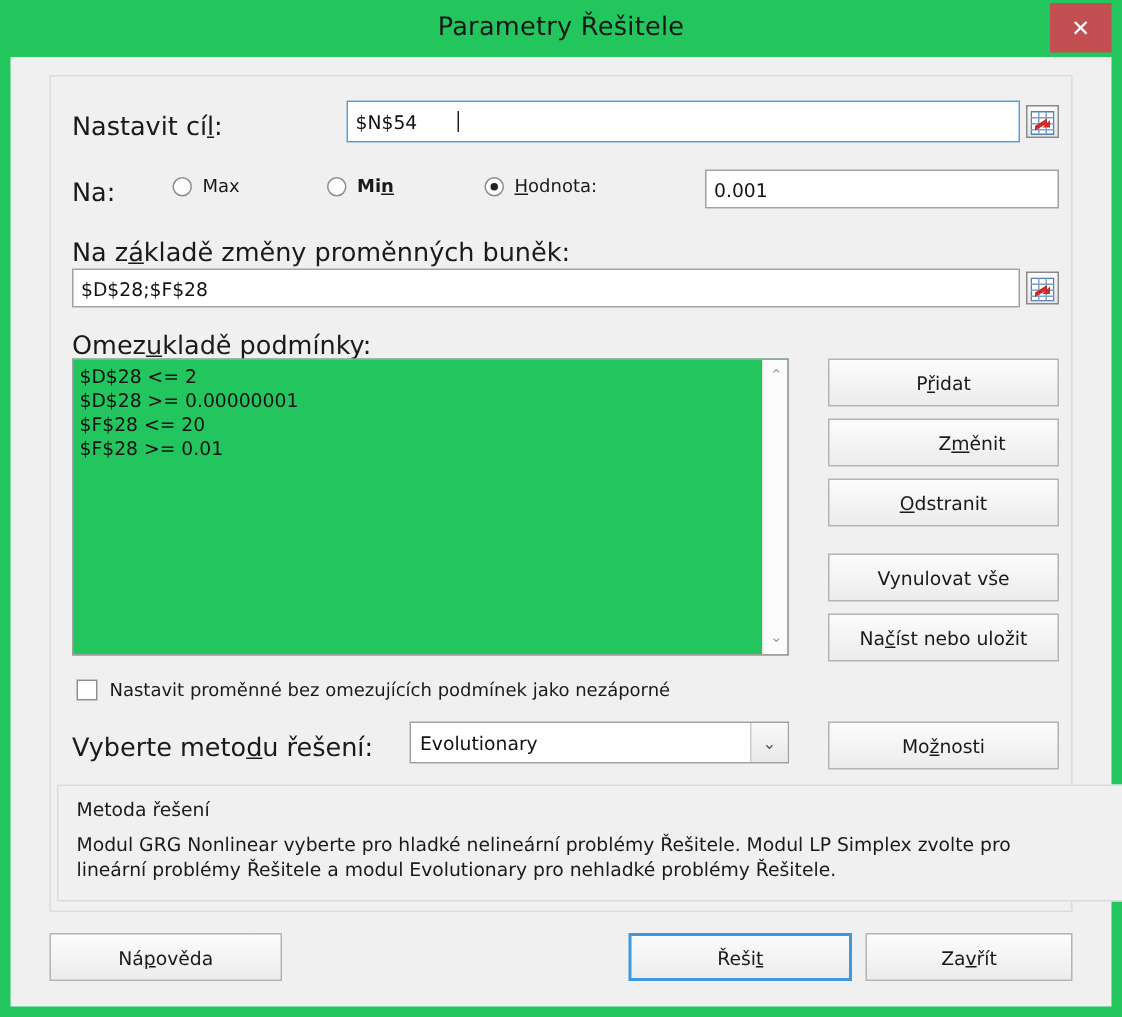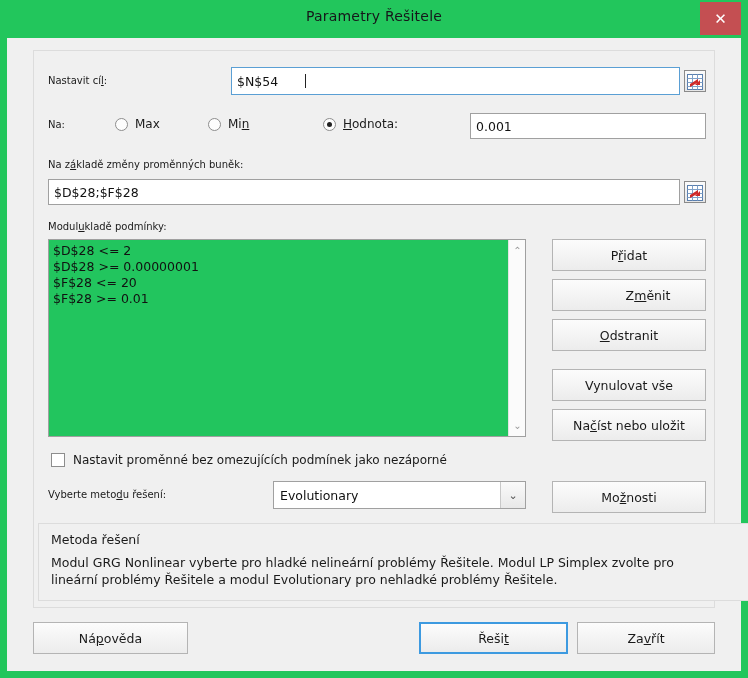--- a/index.html
+++ b/index.html
@@ -29,21 +29,21 @@
     position: absolute;
     left: 0; top: 0;
     width: 748px;
     height: 38px;
   }
   .title-text {
     position: absolute;
     left: 0; top: 8px;
     width: 748px;
     text-align: center;
-    font-size: 14px;
+    font-size: 17px;
     color: #16161a;
     letter-spacing: .2px;
   }
   .close-btn {
     position: absolute;
     left: 700px; top: 2px;
     width: 41px; height: 33px;
     background: #c44f52;
     border: none;
     color: #ffffff;
@@ -68,21 +68,21 @@
     left: 26px; top: 12px;
     width: 682px; height: 558px;
     border: 1px solid #dcdcdc;
     background: #f0f0f0;
     box-sizing: border-box;
   }
 
   
   .label {
     position: absolute;
-    font-size: 10px;
+    font-size: 17px;
     color: #1a1a1a;
     white-space: nowrap;
   }
   u { text-decoration: underline; }
 
   .textbox {
     position: absolute;
     background: #ffffff;
     border: 1px solid #a0a0a0;
     box-sizing: border-box;
@@ -293,21 +293,21 @@
         </svg>
       </button>
 
       <div class="label" style="left:14px; top:68px;">Na:</div>
 
       <div class="radio-wrap" style="left:81px; top:66px;">
         <span class="radio"></span>
         <span><span>Max</span><u></u><span></span></span>
       </div>
 
-      <div class="radio-wrap" style="left:174px; top:66px;">
+      <div class="radio-wrap" style="left:184px; top:66px;font-weight:bold;">
         <span class="radio"></span>
         <span><span>Mi</span><u>n</u><span></span></span>
       </div>
 
       <div class="radio-wrap" style="left:289px; top:66px;">
         <span class="radio checked"></span>
         <span><span></span><u>H</u><span>odnota:</span></span>
       </div>
 
       <div class="textbox" style="left:436px; top:62px; width:236px; height:26px;align-items:center;">
@@ -323,21 +323,21 @@
           <rect x="0.5" y="0.5" width="15" height="15" fill="#ffffff" stroke="#5a7fae"></rect>
           <line x1="0.5" y1="4.5" x2="15.5" y2="4.5" stroke="#7fa0c8"></line>
           <line x1="0.5" y1="8.5" x2="15.5" y2="8.5" stroke="#7fa0c8"></line>
           <line x1="0.5" y1="12.5" x2="15.5" y2="12.5" stroke="#7fa0c8"></line>
           <line x1="5.5" y1="0.5" x2="5.5" y2="15.5" stroke="#7fa0c8"></line>
           <line x1="10.5" y1="0.5" x2="10.5" y2="15.5" stroke="#7fa0c8"></line>
           <path d="M3 10 L11 5 L11 8 L13 6 L13 11 L8 11 L10 9 L3 13 Z" fill="#cf2a2a"></path>
         </svg>
       </button>
 
-      <div class="label" style="left:14px; top:170px;"><span>Modul</span><u>u</u><span>kladě podmínky:</span></div>
+      <div class="label" style="left:14px; top:170px;"><span>Omez</span><u>u</u><span>kladě podmínky:</span></div>
 
       <div class="listbox" style="left:14px; top:188px; width:478px; height:198px;">
         <div class="items">
           <div>$D$28 &lt;= 2</div>
           <div>$D$28 &gt;= 0.00000001</div>
           <div>$F$28 &lt;= 20</div>
           <div>$F$28 &gt;= 0.01</div>
         </div>
         <div class="vscroll">
           <div class="arrow up">⌃</div>

